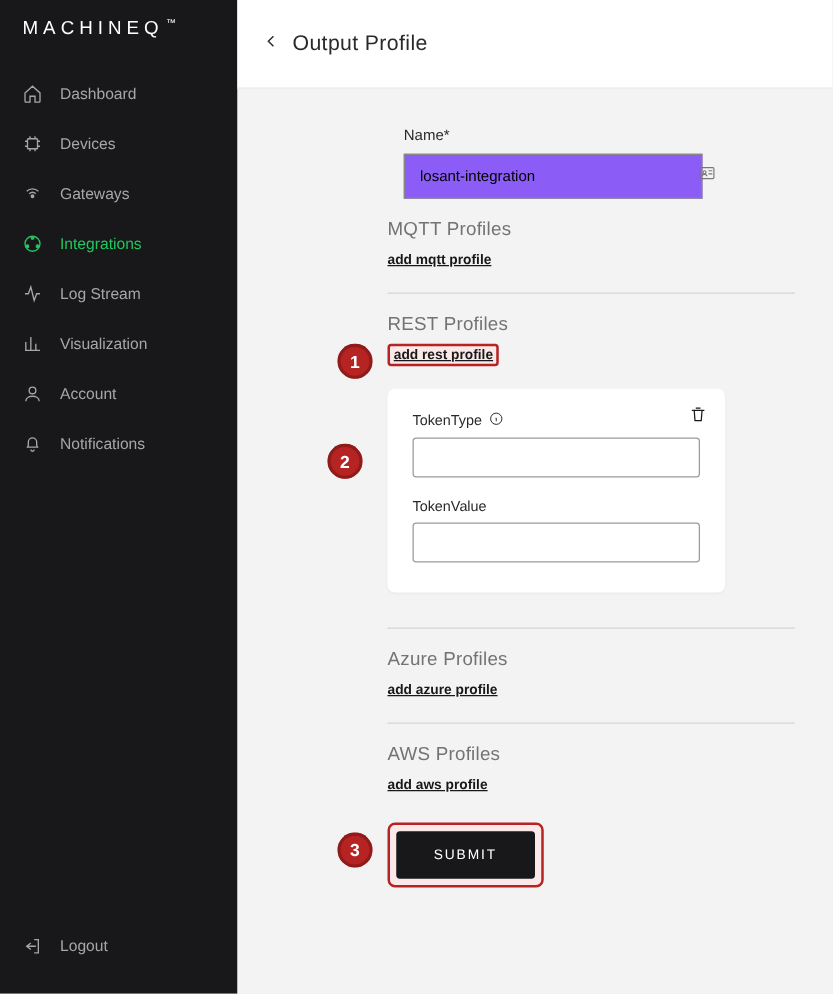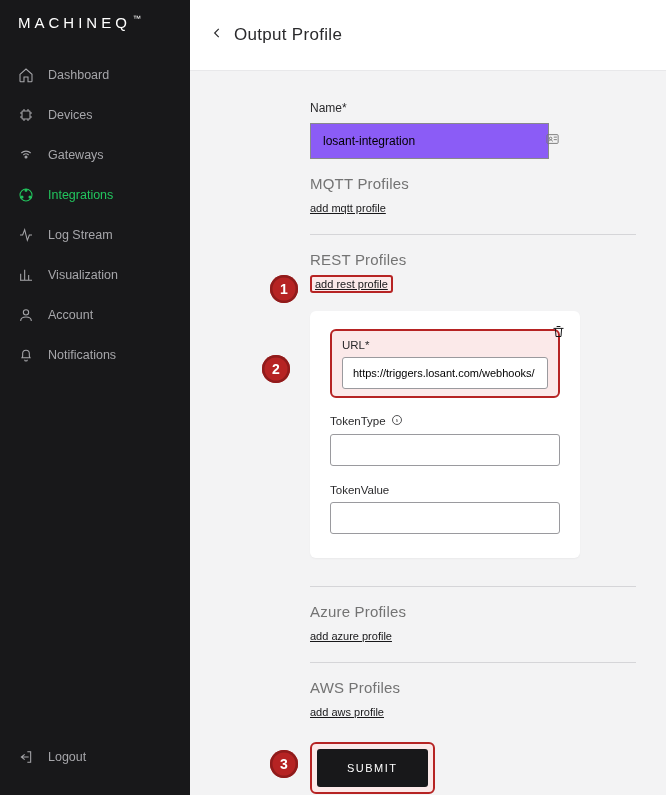--- a/index.html
+++ b/index.html
@@ -18,37 +18,37 @@
 .header { background: #fff; padding: 25px 20px; display: flex; align-items: center; gap: 10px; border-bottom: 1px solid #e8e8ea; }
 .back-chevron svg { width: 14px; height: 14px; }
 .header h1 { font-size: 17px; font-weight: 400; color: #2a2a2c; letter-spacing: 0.3px; }
 .content { padding: 30px 30px 20px 120px; overflow-y: auto; flex: 1; }
 .field-label { font-size: 12px; color: #2a2a2c; font-weight: 500; margin-bottom: 8px; display: flex; align-items: center; gap: 4px; }
 .text-input { width: 239px; border: 1px solid #88888c; border-radius: 0; padding: 10px 12px; font-size: 12px; background: #8b5cf6; }
 .name-wrapper { position: relative; width: 260px; }
 .name-icon { position: absolute; right: 10px; top: 50%; transform: translateY(-50%); color: #777; }
 .name-icon svg { width: 15px; height: 15px; }
 .section-title { font-size: 15px; color: #737373; background: #f3f3f4; margin-top: 16px; margin-bottom: 6px; letter-spacing: 0.2px; }
-.add-link { font-size: 11px; font-weight: 400; text-decoration: underline; color: #18181a; cursor: pointer; display: inline-block; }
+.add-link { font-size: 11px; font-weight: 700; text-decoration: underline; color: #18181a; cursor: pointer; display: inline-block; }
 .add-link.hl { background: #fbe9e9; border: 2px solid #b62323; border-radius: 3px; padding: 1px 3px; }
 .divider { border: none; border-top: 1px solid #d5d5d8; margin-top: 18px; }
 .rest-card { background: #fff; border-radius: 6px; padding: 18px 20px 24px 20px; margin-top: 18px; width: 270px; box-shadow: 0 1px 2px rgba(0,0,0,0.04); position: relative; }
 .trash { position: absolute; top: 12px; right: 14px; cursor: pointer; }
 .trash svg { width: 15px; height: 17px; }
 .card-field-label { font-size: 11.5px; color: #2a2a2c; margin-bottom: 6px; display: flex; align-items: center; gap: 5px; }
 .card-input { width: 100%; border: 1px solid #9a9a9e; border-radius: 3px; padding: 9px 10px; font-size: 11px; background: #fff; margin-bottom: 18px; }
 .card-input:last-child { margin-bottom: 0; }
 .hl-box { border: 2.5px solid #b62323; border-radius: 6px; background: #fbe9e9; padding: 8px 10px 1px 10px; margin-bottom: 16px; }
 .hl-box .card-input { margin-bottom: 6px; background: #fff; }
 .info-icon svg { width: 12px; height: 12px; }
 .submit-btn { background: #18181a; color: #fff; border: none; padding: 13px 30px; font-size: 11px; letter-spacing: 1.5px; border-radius: 3px; cursor: pointer; }
 .submit-wrap { display: inline-block; border: 2.5px solid #b62323; border-radius: 6px; padding: 5px; background: #fbe9e9; margin-top: 22px; }
 .badge { position: absolute; width: 28px; height: 28px; border-radius: 50%; background: #b62323; color: #fff; display: flex; align-items: center; justify-content: center; font-size: 14px; font-weight: 600; box-shadow: 0 0 0 2.5px #8f1b1b inset; z-index: 5; }
 .pos-rel { position: relative; }
-.group { margin-bottom: 4px; }
+.group { margin-bottom: 4px; margin-left: 13px; }
 </style>
 </head>
 <body>
 
 <div class="app">
   <aside class="sidebar">
     <div class="brand">
       <span>MACHINEQ</span><span class="tm">™</span>
     </div>
     <nav class="nav">
@@ -165,24 +165,20 @@
         <div class="section-title">REST Profiles</div>
         <span class="badge" style="left:-40px; top:24px">1</span>
         <span class="add-link hl">add rest profile</span>
 
         <div class="rest-card">
           <span class="trash"><svg viewBox="0 0 24 24" fill="none" stroke="#18181a" stroke-width="1.6">
                 <path d="M4 7h16M9 4h6M7 7l1 13h8l1-13"></path>
               </svg></span>
 
           <span class="badge" style="left:-48px; top:44px">2</span>
-          <div class="hl-box">
-            <div class="card-field-label">URL*</div>
-            <input class="card-input" value="https://triggers.losant.com/webhooks/" style="">
-          </div>
 
           <div class="card-field-label">
             <span>TokenType</span>
             <span class="info-icon"><svg viewBox="0 0 24 24" fill="none" stroke="#2a2a2c" stroke-width="1.6">
                   <circle cx="12" cy="12" r="9"></circle>
                   <path d="M12 7.5h.01M11 11h1v5"></path>
                 </svg></span>
           </div>
           <input class="card-input" value="" style="">
 

